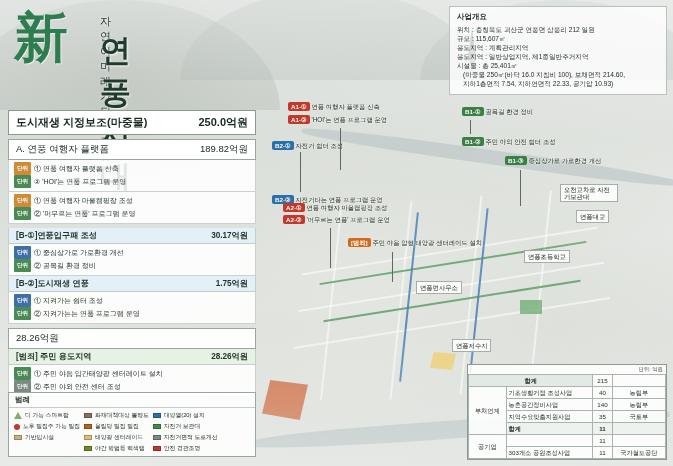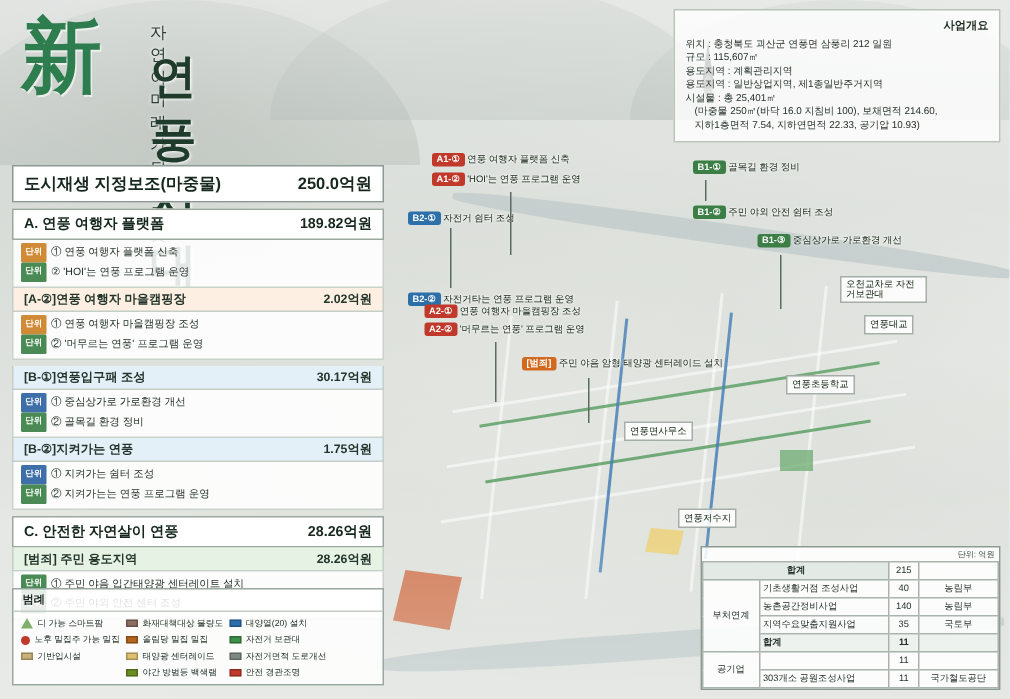--- a/index.html
+++ b/index.html
@@ -58,36 +58,36 @@
     letter-spacing:-1px;
     text-shadow: 1px 1px 2px rgba(255,255,255,0.85);
   }
   
   .info-panel {
     position:absolute; right:6px; top:6px; width:218px;
     background: rgba(255,255,255,0.80);
     border:1px solid #b9c2bb;
     padding:5px 7px 6px 7px;
   }
-  .info-panel .ip-title { font-size:7.5px; font-weight:700; color:#1d2b22; margin-bottom:3px;text-align:right;}
+  .info-panel .ip-title { font-size:7.5px; font-weight:700; color:#1d2b22; margin-bottom:3px;}
   .info-panel .ip-row { font-size:6.6px; color:#243028; line-height:9px; }
   .info-indent { padding-left:6px; }
   
   .left-panel { position:absolute; left:8px; top:110px; width:248px; }
   .lp-head {
     display:flex; justify-content:space-between; align-items:center;
     background:#ffffff; border:1px solid #8d9a91;
     padding:4px 7px; font-size:11px; font-weight:700; color:#16281e;
   }
   .lp-head .amt { color:#16281e; }
   .sec { margin-top:4px; }
   .sec-head {
     display:flex; justify-content:space-between; align-items:center;
     background:#ffffff; border:1px solid #9aa79e;
-    padding:3px 7px; font-size:9.5px; font-weight:700; color:#16281e;
+    padding:3px 7px; font-size:9.5px; font-weight:400; color:#16281e;
   }
   .sub-head {
     display:flex; justify-content:space-between; align-items:center;
     padding:2px 7px; font-size:8.2px; font-weight:700; color:#23352a;
     border:1px solid #c4cec7; border-top:none;
   }
   .sub-a { background:#fdf0e2; }
   .sub-b { background:#e4f0f8; }
   .sub-c { background:#e6f3e4; }
   .items { background:rgba(255,255,255,0.88); border:1px solid #c9d2cb; border-top:none; padding:2px 5px 3px 5px;}
@@ -220,24 +220,20 @@
       <div class="items">
         <div class="item">
           <span class="tag tag-orange">단위</span>
           <span>① 연풍 여행자 플랫폼 신축</span>
         </div>
         <div class="item">
           <span class="tag tag-green">단위</span>
           <span>② 'HOI'는 연풍 프로그램 운영</span>
         </div>
       </div>
-      <div class="sub-head sub-a">
-        <span>[A-②]연풍 여행자 마을캠핑장</span>
-        <span>2.02억원</span>
-      </div>
       <div class="items">
         <div class="item">
           <span class="tag tag-orange">단위</span>
           <span>① 연풍 여행자 마을캠핑장 조성</span>
         </div>
         <div class="item">
           <span class="tag tag-green">단위</span>
           <span>② '머무르는 연풍' 프로그램 운영</span>
         </div>
       </div>
@@ -252,38 +248,37 @@
         <div class="item">
           <span class="tag tag-blue">단위</span>
           <span>① 중심상가로 가로환경 개선</span>
         </div>
         <div class="item">
           <span class="tag tag-green">단위</span>
           <span>② 골목길 환경 정비</span>
         </div>
       </div>
       <div class="sub-head sub-b">
-        <span>[B-②]지켜가는 연풍</span>
+        <span>[B-②]도시재생 연풍</span>
         <span>1.75억원</span>
       </div>
       <div class="items">
         <div class="item">
           <span class="tag tag-blue">단위</span>
           <span>① 지켜가는 쉼터 조성</span>
         </div>
         <div class="item">
           <span class="tag tag-green">단위</span>
           <span>② 지켜가는는 연풍 프로그램 운영</span>
         </div>
       </div>
     </div>
 
     <div class="sec">
       <div class="sec-head">
-        <span>C. 안전한 자연살이 연풍</span>
         <span>28.26억원</span>
       </div>
       <div class="sub-head sub-c">
         <span>[범죄] 주민 용도지역</span>
         <span>28.26억원</span>
       </div>
       <div class="items">
         <div class="item">
           <span class="tag tag-green">단위</span>
           <span>① 주민 야음 입간태양광 센터레이트 설치</span>

